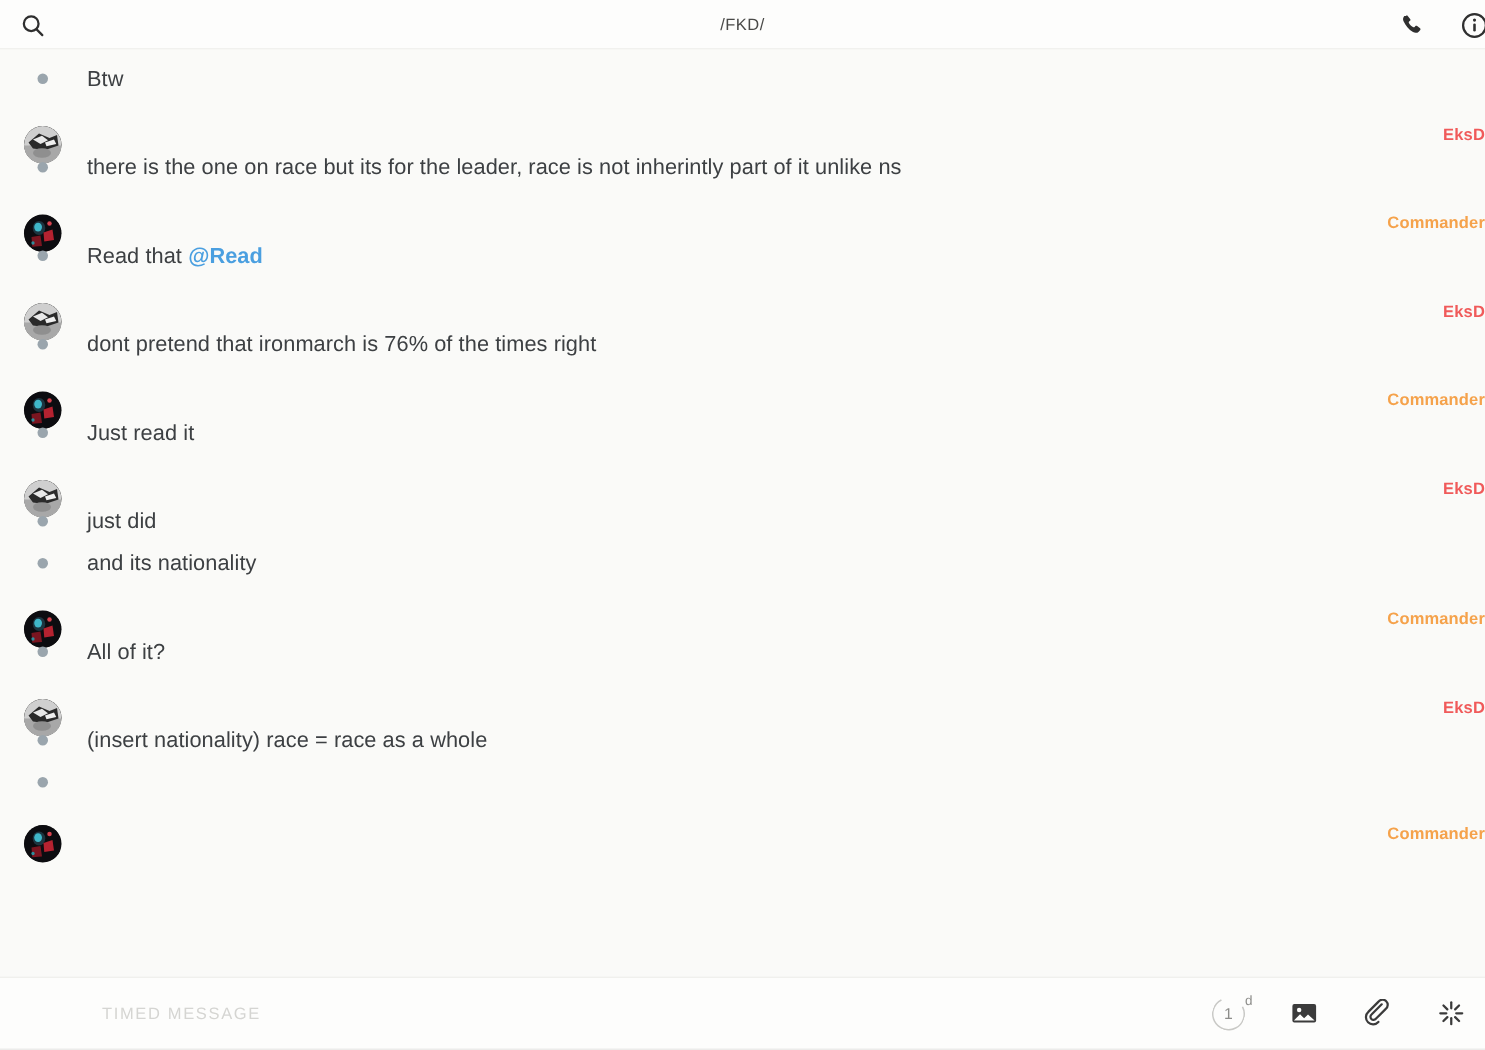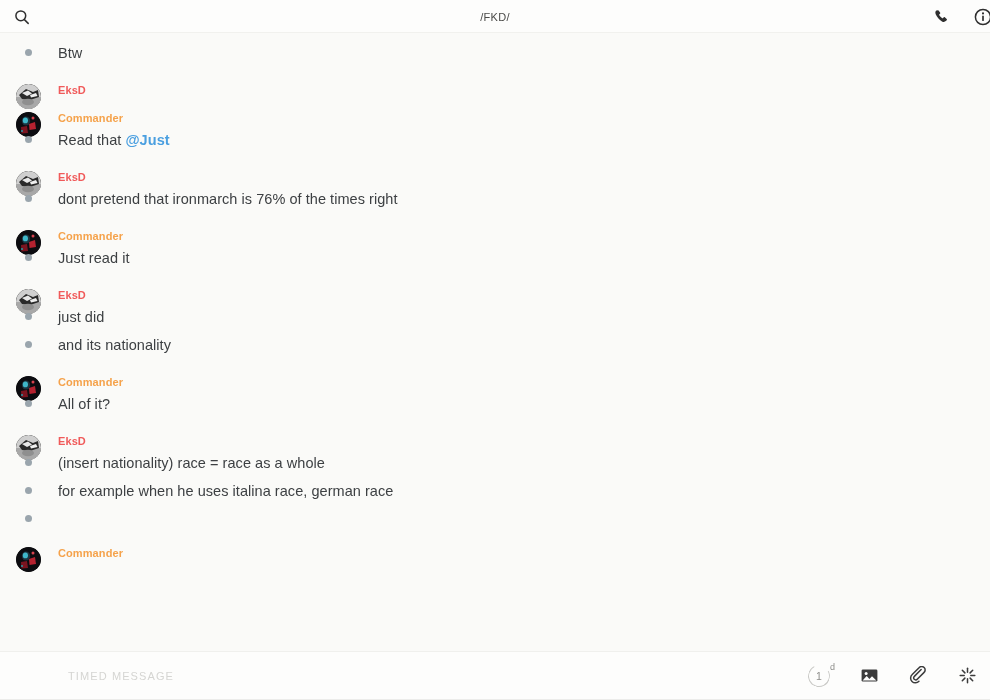--- a/index.html
+++ b/index.html
@@ -65,20 +65,21 @@
     color: #3b3b3b;
   }
 
   
   .messages {
     flex: 1;
     overflow: hidden;
     background: #fafaf8;
     padding-top: 8px;
     position: relative;
+    text-align: right;
   }
 
   .group {
     position: relative;
     padding-left: 58px;
   }
   .group.with-header { margin-top: 14px; }
   .group.first { margin-top: 0; }
 
   .avatar {
@@ -263,20 +264,24 @@
               <rect width="25" height="25" fill="#cfcfcf"></rect>
               <rect y="13" width="25" height="12" fill="#a8a8a8"></rect>
               <path d="M3 11 L10 5 L17 8 L22 6 L23 13 L14 16 L6 15 Z" fill="#2a2a2a"></path>
               <path d="M6 9 L12 6.5 L16 9.5 L11 12 Z" fill="#e8e8e8"></path>
               <path d="M14 11 L20 9 L21.5 12 L15 13.5 Z" fill="#efefef"></path>
               <ellipse cx="12" cy="18" rx="6" ry="3.2" fill="#8f8f8f"></ellipse>
             </g>
           </svg>
         </div>
         <div class="author" style="color: rgb(240, 90, 90);">EksD</div>
+        <div class="msg">
+          <span class="msg-dot"></span>
+          <div class="msg-text">there is the one on race but its for the leader, race is not inherintly part of it unlike ns</div>
+        </div>
       </div>
       <div class="group with-header">
         <div class="avatar">
           <svg viewBox="0 0 25 25">
             <defs>
               <clipPath id="cC">
                 <circle cx="12.5" cy="12.5" r="12.5"></circle>
               </clipPath>
             </defs>
             <g clip-path="url(#cC)">
@@ -286,21 +291,21 @@
               <path d="M13 12 L19 10 L20 17 L13.5 18 Z" fill="#b52230"></path>
               <path d="M5 15 L11 14 L12 21 L5.5 21.5 Z" fill="#7a1520"></path>
               <circle cx="17" cy="6" r="1.5" fill="#d8434f"></circle>
               <circle cx="6" cy="19" r="1.1" fill="#2f8f9d"></circle>
             </g>
           </svg>
         </div>
         <div class="author" style="color: rgb(245, 162, 75);">Commander</div>
         <div class="msg">
           <span class="msg-dot"></span>
-          <div class="msg-text">Read that <span class="mention">@Just</span></div>
+          <div class="msg-text">Read that <span class="mention">@Read</span></div>
         </div>
       </div>
       <div class="group with-header">
         <div class="avatar">
           <svg viewBox="0 0 25 25">
             <defs>
               <clipPath id="cE">
                 <circle cx="12.5" cy="12.5" r="12.5"></circle>
               </clipPath>
             </defs>
@@ -413,24 +418,20 @@
               <path d="M6 9 L12 6.5 L16 9.5 L11 12 Z" fill="#e8e8e8"></path>
               <path d="M14 11 L20 9 L21.5 12 L15 13.5 Z" fill="#efefef"></path>
               <ellipse cx="12" cy="18" rx="6" ry="3.2" fill="#8f8f8f"></ellipse>
             </g>
           </svg>
         </div>
         <div class="author" style="color: rgb(240, 90, 90);">EksD</div>
         <div class="msg">
           <span class="msg-dot"></span>
           <div class="msg-text">(insert nationality) race = race as a whole</div>
-        </div>
-        <div class="msg">
-          <span class="msg-dot"></span>
-          <div class="msg-text">for example when he uses italina race, german race</div>
         </div>
         <div class="msg">
           <span class="msg-dot"></span>
         </div>
       </div>
       <div class="group with-header">
         <div class="avatar">
           <svg viewBox="0 0 25 25">
             <defs>
               <clipPath id="cC">

